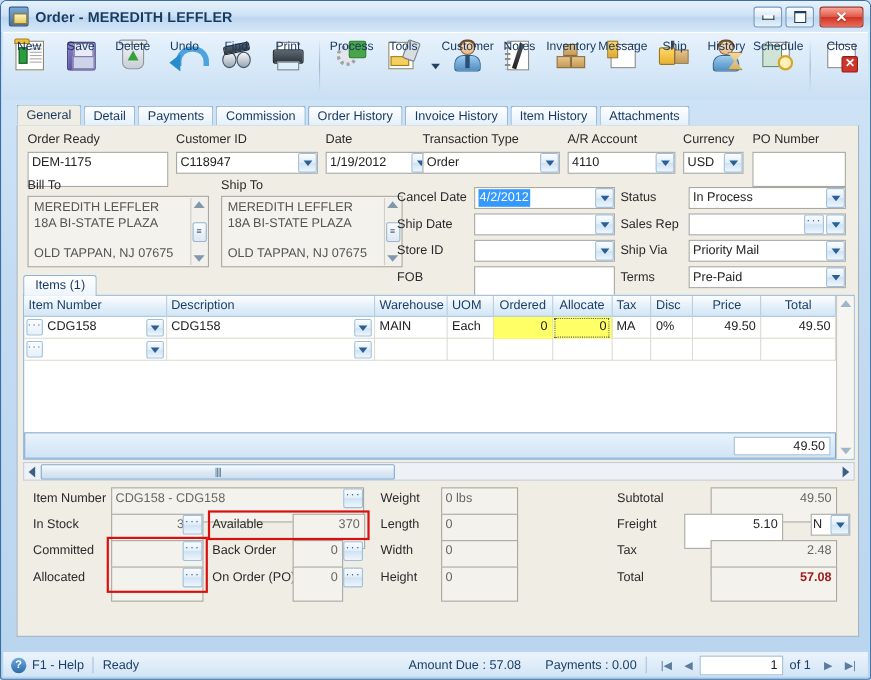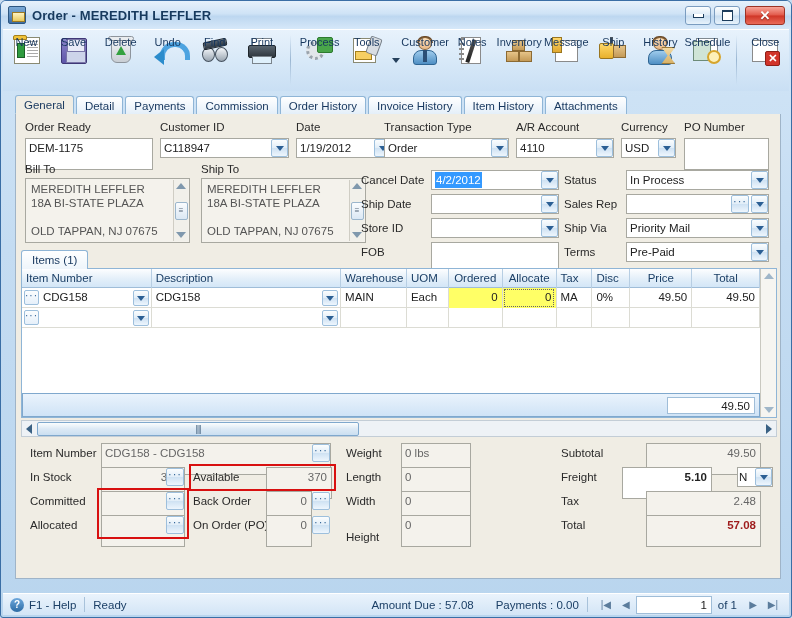--- a/index.html
+++ b/index.html
@@ -691,28 +691,28 @@
 
       <div class="lbl" style="left:325px;top:4px;">Weight</div>
       <div class="fld ro" style="left:380px;top:0px;width:70px;">0 lbs</div>
 
       <div class="lbl" style="left:325px;top:28px;">Length</div>
       <div class="fld ro" style="left:380px;top:24px;width:70px;">0</div>
 
       <div class="lbl" style="left:325px;top:52px;">Width</div>
       <div class="fld ro" style="left:380px;top:48px;width:70px;">0</div>
 
-      <div class="lbl" style="left:325px;top:88px;">Height</div>
+      <div class="lbl" style="left:325px;top:76px;">Height</div>
       <div class="fld ro" style="left:380px;top:72px;width:70px;">0</div>
 
       <div class="lbl" style="left:540px;top:4px;">Subtotal</div>
       <div class="fld ro num" style="left:625px;top:0px;width:115px;">49.50</div>
 
       <div class="lbl" style="left:540px;top:28px;">Freight</div>
-      <div class="fld num" style="left:601px;top:24px;width:90px;font-weight:bold;">5.10</div>
+      <div class="fld num" style="left:601px;top:24px;width:90px;">5.10</div>
       <div class="combo" style="left:716px;top:24px;width:36px;height:20px;">
         <div class="box"></div>
           <div class="txt" style="left:2px;">N</div>
         <div class="arrow"></div>
       </div>
 
       <div class="lbl" style="left:540px;top:52px;">Tax</div>
       <div class="fld ro num" style="left:625px;top:48px;width:115px;">2.48</div>
 
       <div class="lbl" style="left:540px;top:76px;">Total</div>

